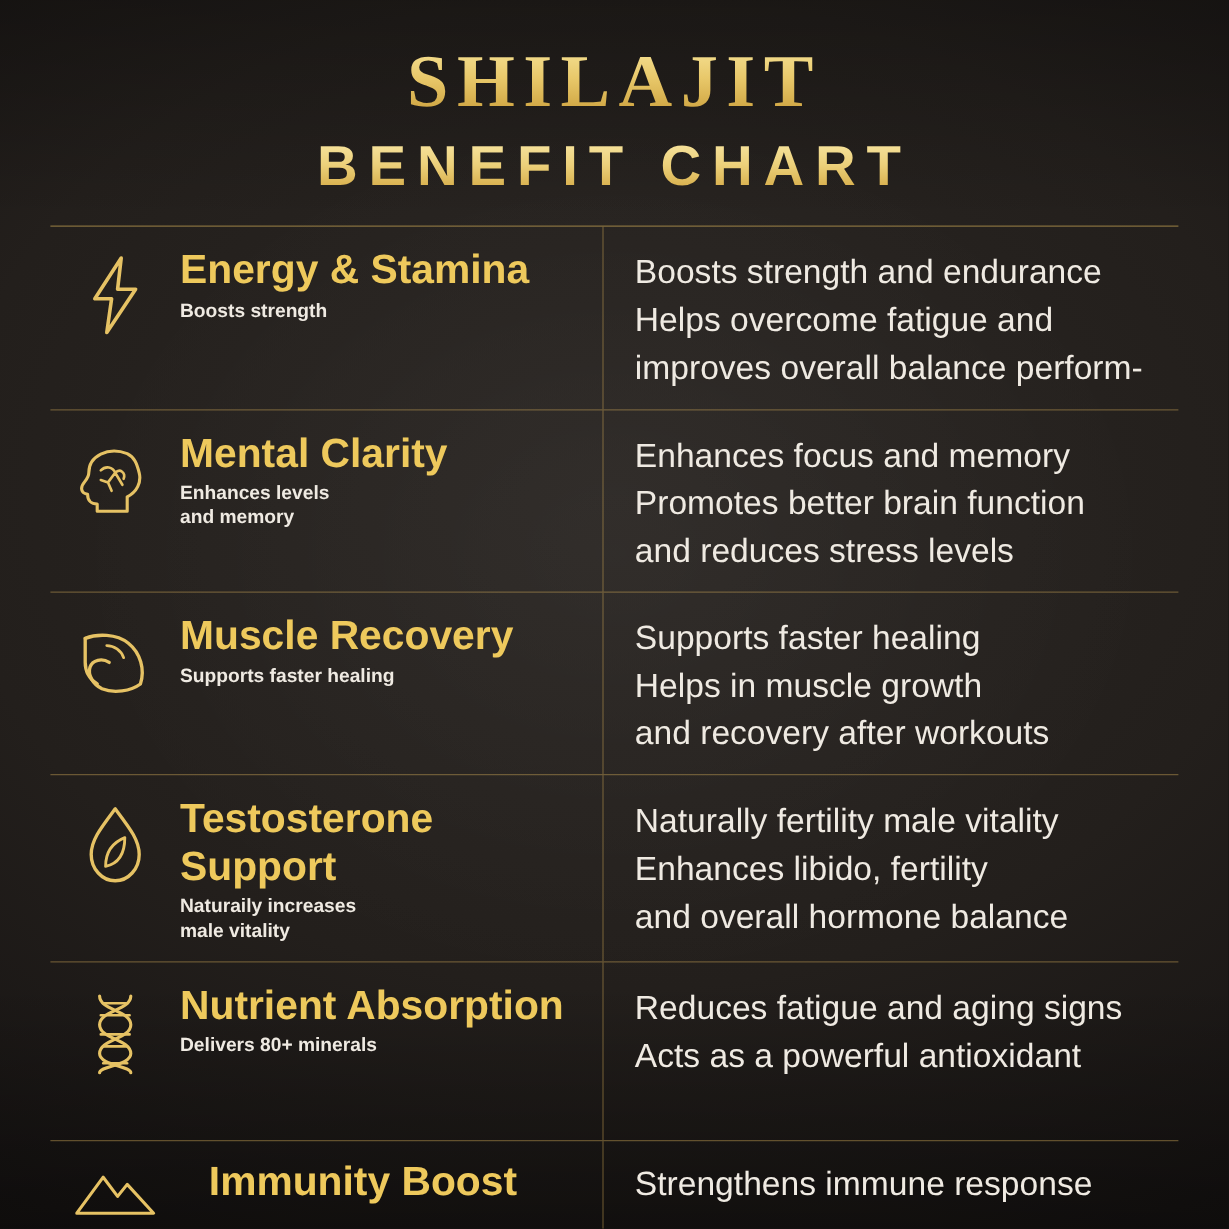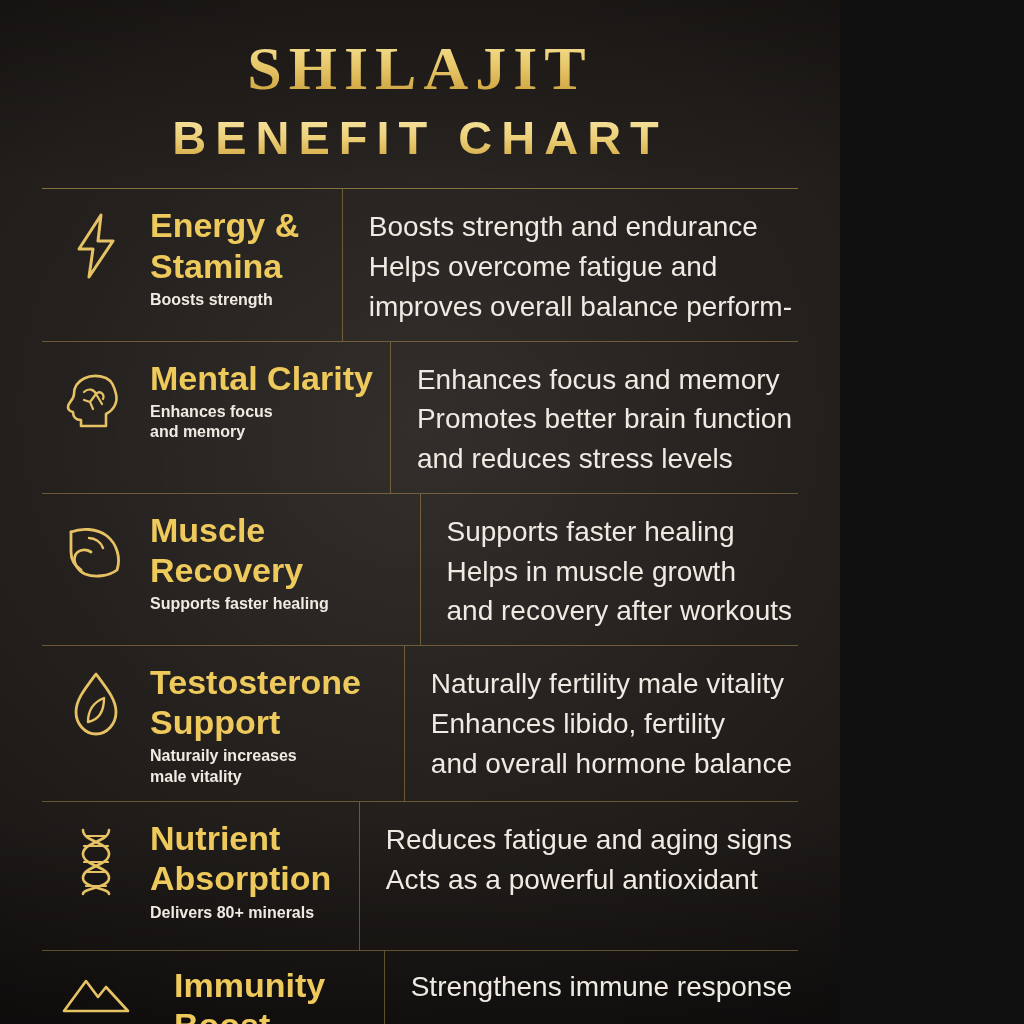--- a/index.html
+++ b/index.html
@@ -2,21 +2,21 @@
 <html><head>
 <meta charset="utf-8">
 <style>
   html, body {
     margin: 0;
     padding: 0;
     background: #111010;
   }
   #page {
     position: relative;
-    width: 840px;
+    width: 1024px;
     height: 1024px;
     background:
       radial-gradient(ellipse 120% 90% at 50% 40%, #2b2724 0%, #231f1c 45%, #171413 75%, #100e0d 100%);
     overflow: hidden;
     font-family: "Liberation Sans", sans-serif;
   }
   
   #page::after {
     content: "";
     position: absolute;
@@ -168,21 +168,21 @@
     <div class="row row-tall">
       <div class="col-left">
         <div class="icon-cell">
           <svg width="72" height="72" viewBox="0 0 72 72" fill="none">
             <path d="M46 14 C30 8 14 16 14 30 C14 36 8 38 8 43 C8 47 13 48 13 48 C13 53 16 56 21 56 L21 62 L46 62 L46 50 C54 46 58 38 56 30 C54 22 52 17 46 14 Z" stroke="#e6c264" stroke-width="2.6" stroke-linejoin="round" fill="none"></path>
             <path d="M24 28 C28 24 34 25 36 30 M36 30 C40 26 45 30 43 35 M36 30 L30 38 M36 30 L42 40 M30 38 L24 36 M30 38 L33 45" stroke="#e6c264" stroke-width="2.2" stroke-linecap="round" fill="none"></path>
           </svg>
         </div>
         <div class="txt-cell">
           <div class="benefit-title">Mental Clarity</div>
-          <div class="benefit-sub">Enhances focus</div>
+          <div class="benefit-sub">Enhances levels</div>
           <div class="benefit-sub" style="margin-top:0">and memory</div>
         </div>
       </div>
       <div class="divider"></div>
       <div class="col-right">
         <div class="desc-line">Enhances focus and memory</div>
         <div class="desc-line">Promotes better brain function</div>
         <div class="desc-line">and reduces stress levels</div>
       </div>
     </div>

